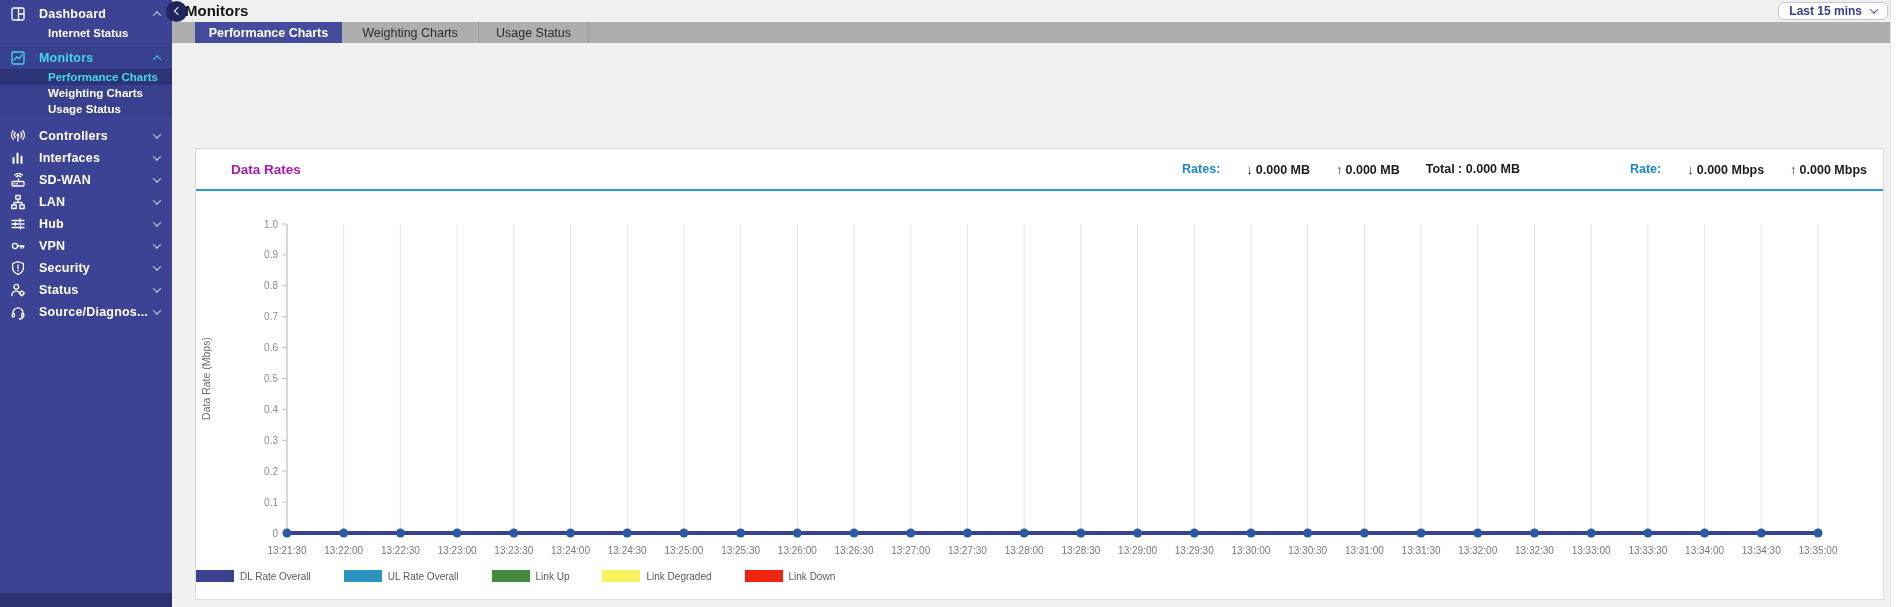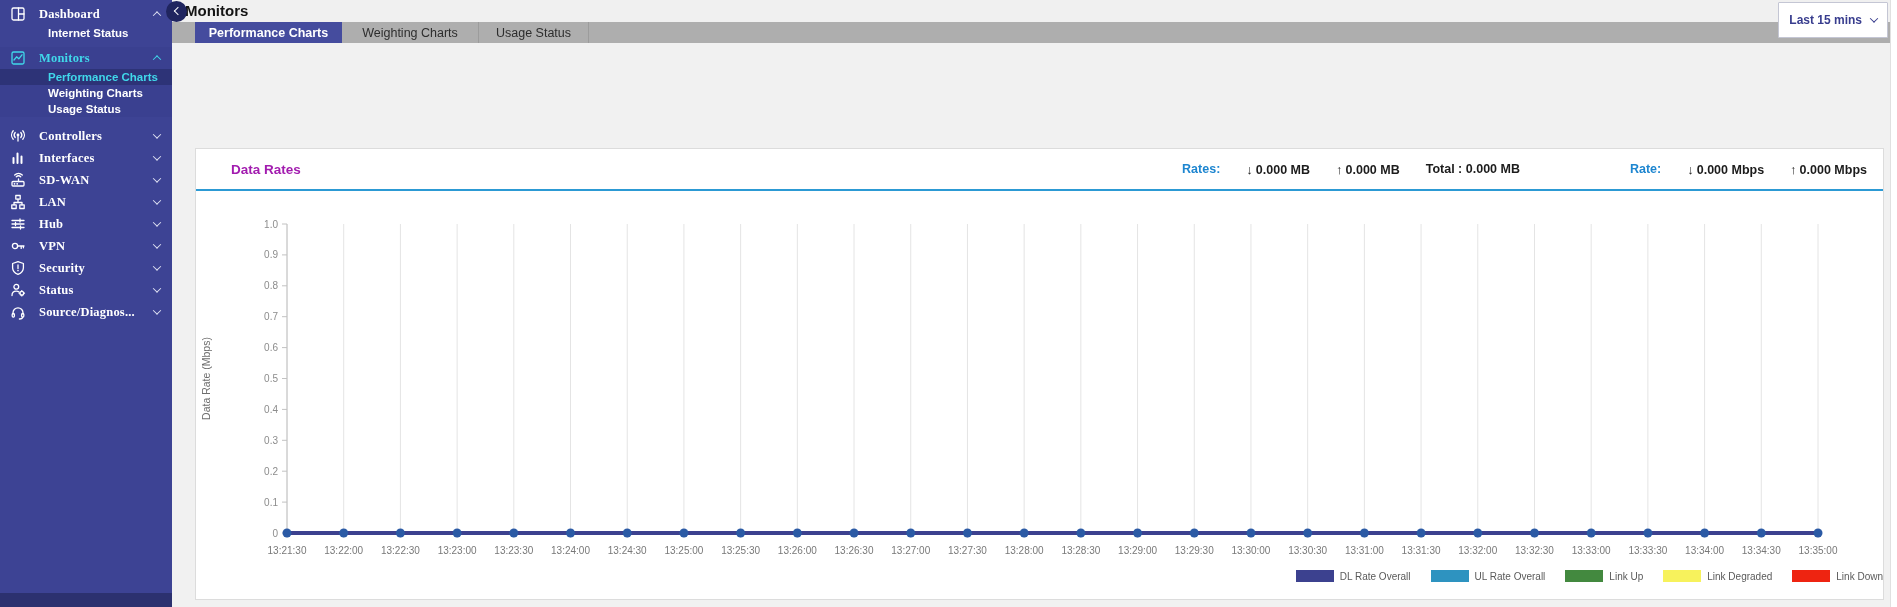--- a/index.html
+++ b/index.html
@@ -3,21 +3,21 @@
 <meta charset="utf-8">
 <style>
   * { margin:0; padding:0; box-sizing:border-box; }
   html,body { width:1897px; height:607px; overflow:hidden;
     font-family:"Liberation Sans", sans-serif; background:#fafafa; }
 
   
   .sidebar { position:absolute; left:0; top:0; width:172px; height:607px;
     background:#3d4394; color:#fff; z-index:2; }
   .nav { padding-top:3px; }
-  .nav-item { display:flex; align-items:center; height:22px; padding:0 12px 0 10px; cursor:pointer;font-family:Liberation Serif, serif; }
+  .nav-item { display:flex; align-items:center; height:22px; padding:0 12px 0 10px; cursor:pointer; }
   .nav-item .ic { width:16px; height:16px; margin-right:13px; flex:0 0 16px; color:#fff; }
   .nav-item .lbl { font-size:12.5px; font-weight:700; letter-spacing:.2px; flex:1; white-space:nowrap; }
   .nav-sub { display:flex; align-items:center; height:16px; padding-left:48px; cursor:pointer; }
   .nav-sub .lbl { font-size:11.5px; font-weight:700; white-space:nowrap; }
   .grp-monitors { background:#3a4090; }
   .row-active { background:#2d3377; }
   .txt-cyan { color:#40d8ea !important; }
   .mt6 { margin-top:6px; } .mb8 { margin-bottom:8px; } .mb2 { margin-bottom:2px; }
   .chev { width:6px; height:6px; border-right:1.6px solid #dfe1f2; border-bottom:1.6px solid #dfe1f2; display:inline-block; }
   .chev.up { transform:rotate(225deg) translate(-1px,-1px); }
@@ -26,22 +26,22 @@
   .sidebar-footer { position:absolute; bottom:0; left:0; width:100%; height:14px; background:#2c316f; }
   .collapse-btn { position:absolute; left:166px; top:1px; width:21px; height:21px; border-radius:50%;
     background:#20255f; z-index:5; border:none; cursor:pointer; }
   .collapse-btn .chev { border-color:#fff; transform:rotate(135deg); margin:7px 5px 7px 8px; }
 
   
   .main { position:absolute; left:172px; top:0; width:1725px; height:607px; background:#f1f1f1; }
   .gutter { position:absolute; right:0; top:0; width:7px; height:607px; background:#fff; border-left:1px solid #e0e0e0; z-index:4; }
   .topbar { position:relative; height:22px; background:#f0f0f0; }
   .page-title { position:absolute; left:13px; top:2px; font-size:15px; font-weight:700; color:#141414; }
-  .time-range { position:absolute; right:9px; top:2px; height:36px; background:#fff;
-    border:1px solid #c4c6d4; border-radius:1px; display:flex; align-items:center; gap:9px;
+  .time-range { position:absolute; right:9px; top:2px; height:18px; background:#fff;
+    border:1px solid #c4c6d4; border-radius:6px; display:flex; align-items:center; gap:9px;
     padding:0 10px; cursor:pointer; }
   .time-range .lbl { font-size:12px; font-weight:700; color:#383d8e; }
   .time-range .chev { border-color:#383d8e; }
 
   .tabbar { height:21px; background:#aeaeae; display:flex; padding-left:23px; }
   .tab { display:flex; align-items:center; justify-content:center; font-size:12.5px;
     color:#2d2d2d; font-weight:500; border-right:1px solid #9c9c9c; cursor:pointer; }
   .tab.t0 { width:147px; } .tab.t1 { width:137px; } .tab.t2 { width:110px; }
   .tab.active { background:#454c9e; color:#fff; font-weight:600; border-right:none; }
 
@@ -69,21 +69,21 @@
     border-bottom:2px solid #2c9ad4; }
   .panel-title { font-size:13.5px; font-weight:700; color:#a21caf; }
   .stats { margin-left:auto; display:flex; align-items:center; gap:26px;
     font-size:12.5px; font-weight:700; color:#1c1c1c; }
   .stat-label { color:#1e86d0; }
   .rate-label { margin-left:84px; }
   .arrow { font-weight:400; font-size:13px; margin-right:3px; }
   .chart-wrap { position:relative; width:1687px; height:372px; }
   svg text { font-family:"Liberation Sans", sans-serif; }
   .legend { position:absolute; left:0; top:421px; width:100%; display:flex;
-    justify-content:flex-end; align-items:center; gap:20px; }
+    justify-content:flex-start; align-items:center; gap:33px; }
   .legend-item { display:flex; align-items:center; }
   .legend-swatch { width:38px; height:12px; margin-right:6px; }
   .legend-label { font-size:10px; color:#5a5a5a; white-space:nowrap; }
 </style>
 </head>
 <body>
 
 <aside class="sidebar">
   <nav class="nav" id="sidebar-nav">
       <div class="nav-item">

